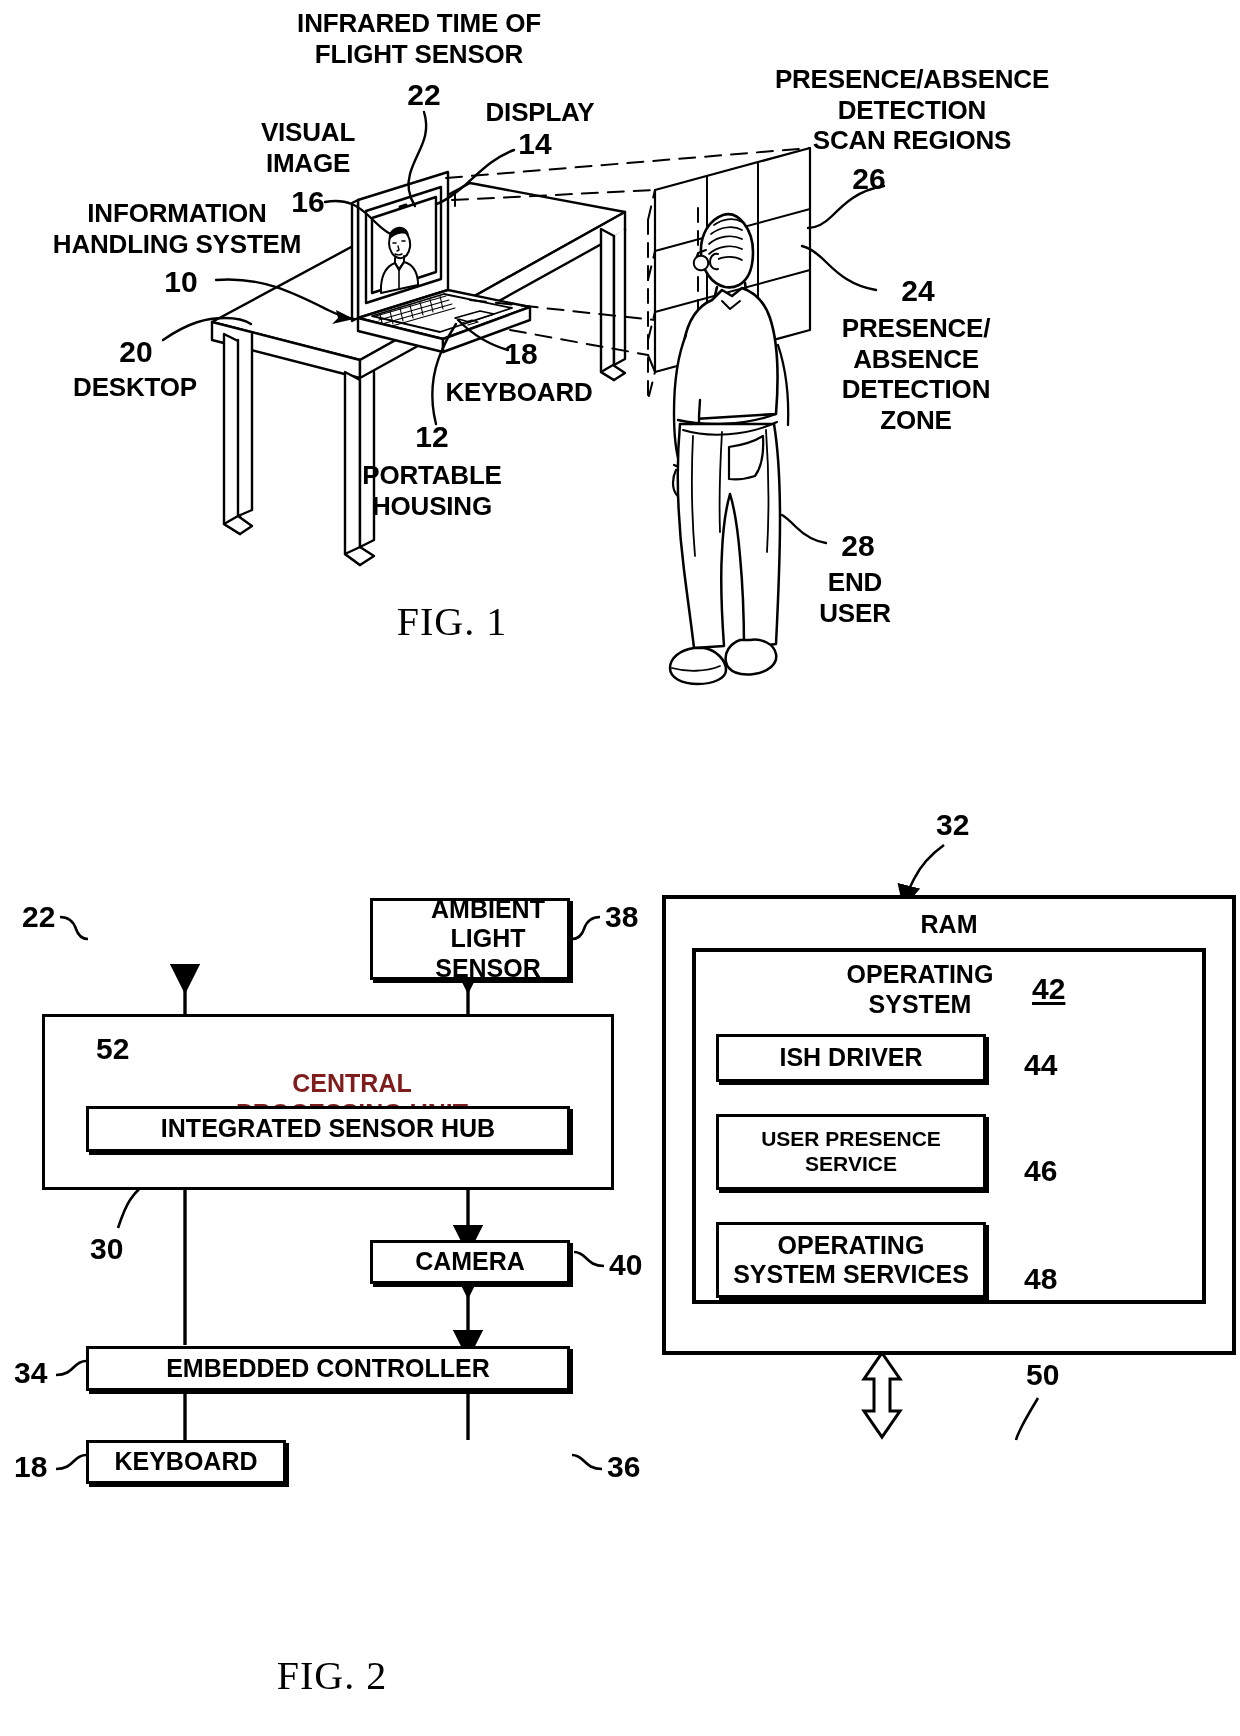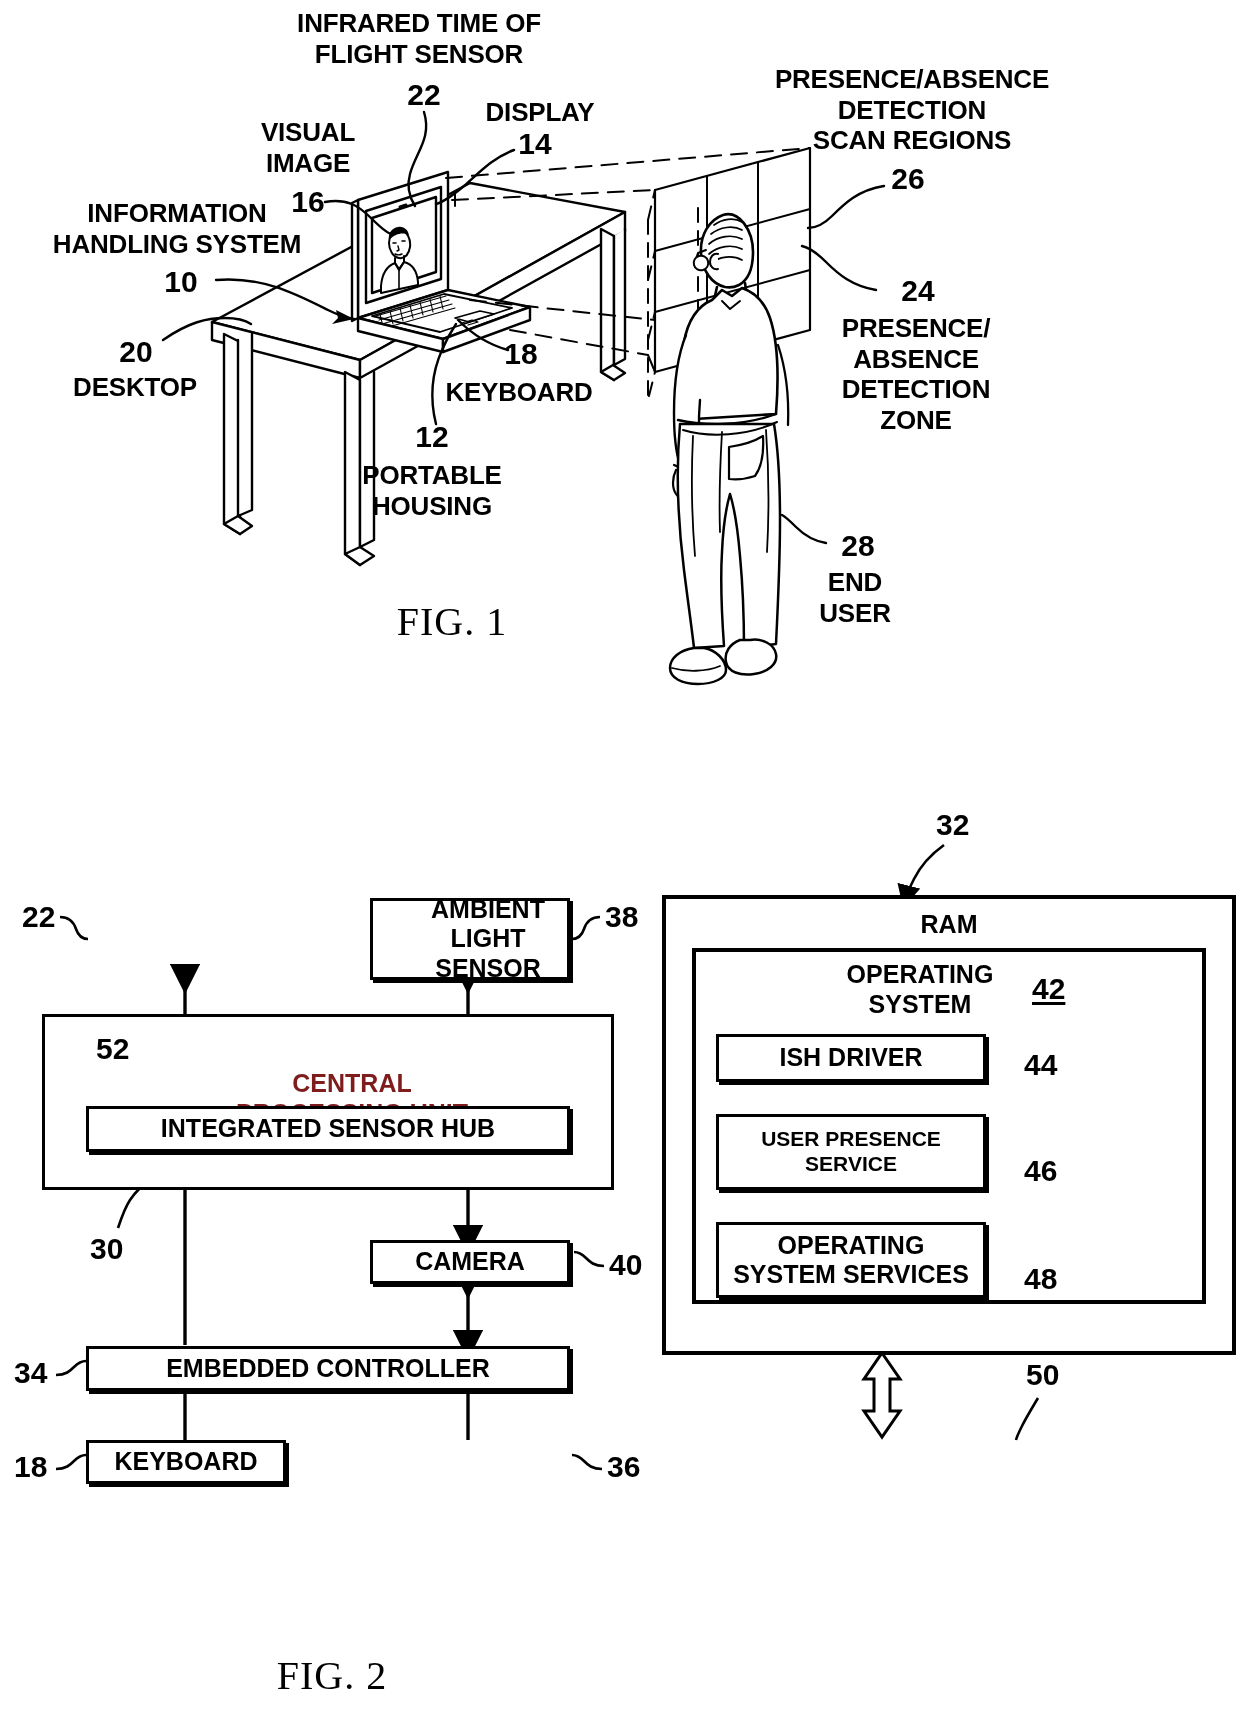--- a/index.html
+++ b/index.html
@@ -335,21 +335,21 @@
   <div class="refnum ctr" style="left:432px; top:420px;">12</div>
   <div class="lbl t26 ctr" style="left:432px; top:460px;">PORTABLE
 HOUSING</div>
 
   <div class="refnum ctr" style="left:521px; top:337px;">18</div>
   <div class="lbl t26 ctr" style="left:519px; top:377px;">KEYBOARD</div>
 
   <div class="lbl t26 ctr" style="left:912px; top:64px;">PRESENCE/ABSENCE
 DETECTION
 SCAN REGIONS</div>
-  <div class="refnum ctr" style="left:908px; top:162px;">26</div>
+  <div class="refnum ctr" style="left:869px; top:162px;">26</div>
 
   <div class="refnum ctr" style="left:918px; top:274px;">24</div>
   <div class="lbl t26 ctr" style="left:916px; top:313px;">PRESENCE/
 ABSENCE
 DETECTION
 ZONE</div>
 
   <div class="refnum ctr" style="left:858px; top:529px;">28</div>
   <div class="lbl t26 ctr" style="left:855px; top:567px;">END
 USER</div>

